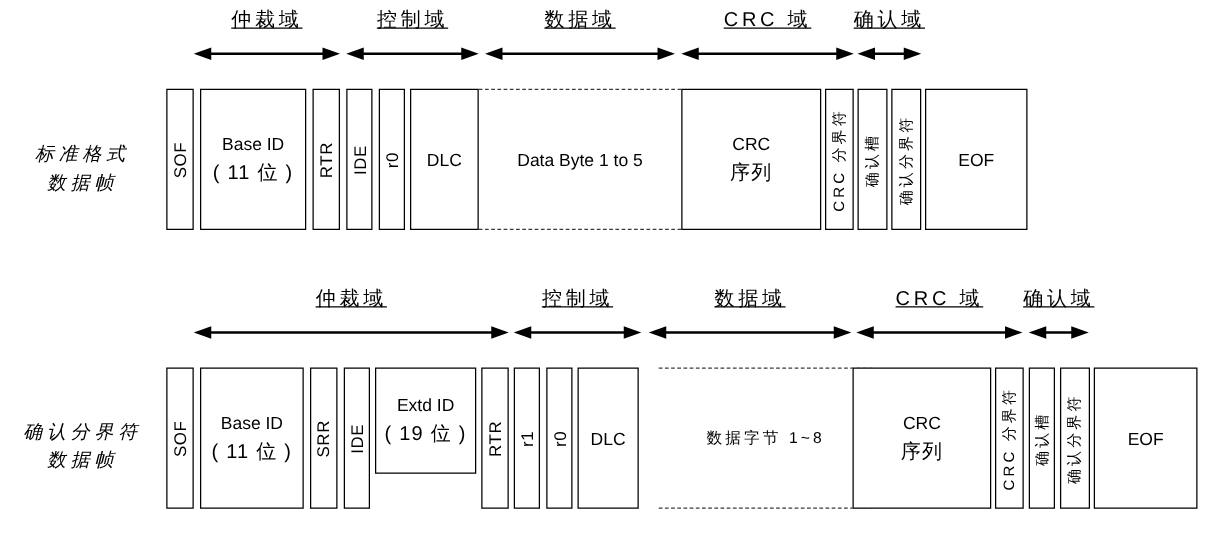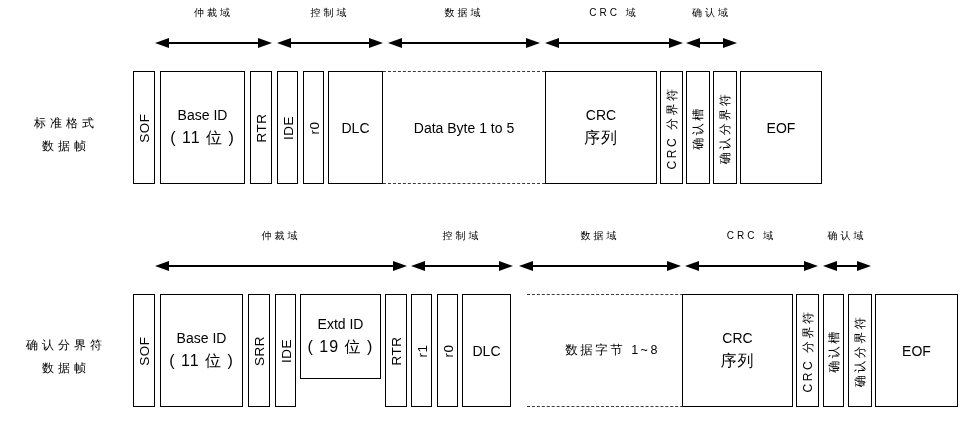--- a/index.html
+++ b/index.html
@@ -2,21 +2,21 @@
 <html><head>
 <meta charset="utf-8">
 <style>
   html,body { margin:0; padding:0; background:#fff; }
   .canvas {
     position:relative; width:978px; height:429px; background:#ffffff;
     font-family:"Liberation Sans", sans-serif; color:#000; overflow:hidden;
   }
   .frame-label {
     position:absolute; transform:translateX(-50%); text-align:center;
-    font-size:12px; letter-spacing:4px; line-height:23px; white-space:nowrap;
+    font-size:15px; letter-spacing:4px; line-height:23px; white-space:nowrap;font-style:italic;
   }
   .fbox {
     position:absolute; box-sizing:border-box; border:1px solid #000; background:#fff;
     display:flex; flex-direction:column; align-items:center; justify-content:center;
   }
   .fbox.dashed {
     border-left:none; border-right:none;
     border-top:1px dashed #3a3a3a; border-bottom:1px dashed #3a3a3a; background:transparent;
   }
   .vtext {
@@ -24,21 +24,21 @@
     transform:translate(-50%,-50%) rotate(-90deg); white-space:nowrap;
   }
   .vlat { font-size:13.5px; letter-spacing:0.5px; }
   .vcjk { font-size:12px; letter-spacing:2.5px; }
   .l1 { font-size:14px; white-space:nowrap; }
   .l2 { font-size:16px; margin-top:5px; letter-spacing:1px; white-space:nowrap; }
   .dlat { font-size:14px; white-space:nowrap; }
   .dcjk { font-size:12.5px; letter-spacing:2.5px; white-space:nowrap; }
   .sec-label {
     position:absolute; transform:translateX(-50%);
-    font-size:10px; letter-spacing:3px; white-space:nowrap;
+    font-size:16px; letter-spacing:3px; white-space:nowrap;text-decoration:underline;
   }
   .sec-arrow { position:absolute; height:10px; }
   .sec-arrow .line { position:absolute; left:11px; right:11px; top:4px; height:2px; background:#000; }
   .sec-arrow .head-l {
     position:absolute; left:0; top:0; width:0; height:0;
     border-top:5px solid transparent; border-bottom:5px solid transparent; border-right:14px solid #000;
   }
   .sec-arrow .head-r {
     position:absolute; right:0; top:0; width:0; height:0;
     border-top:5px solid transparent; border-bottom:5px solid transparent; border-left:14px solid #000;

